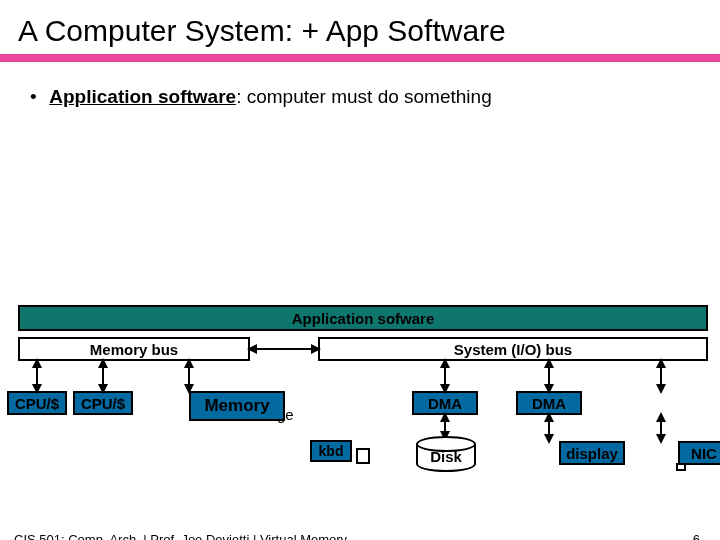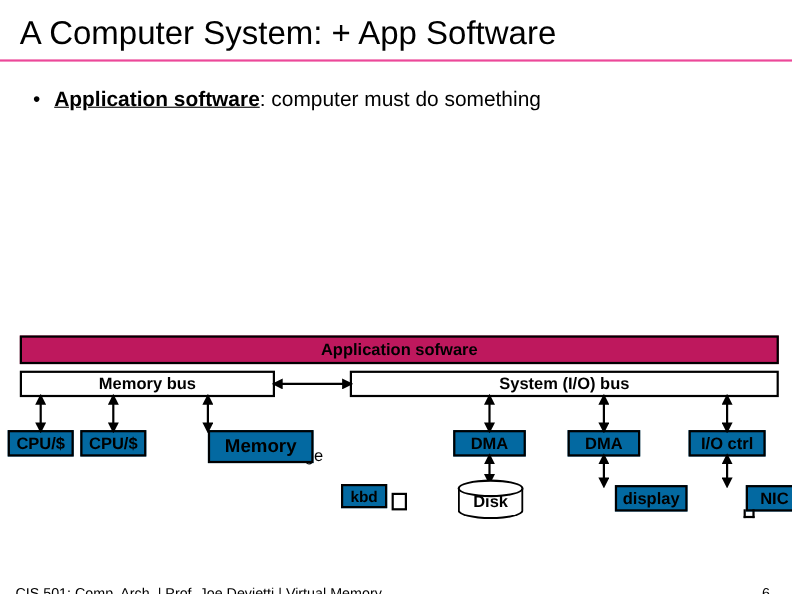--- a/index.html
+++ b/index.html
@@ -8,21 +8,21 @@
     width: 720px;
     height: 540px;
     font-family: Arial, Helvetica, sans-serif;
     background: #fff;
     position: relative;
     overflow: hidden;
   }
   .title {
     font-size: 30px;
     padding: 14px 0 6px 18px;
-    border-bottom: 2px solid #ec4899;
+    border-bottom: 8px solid #ec4899;
     color: #000;
   }
   .bullet {
     margin: 24px 0 0 30px;
     font-size: 19px;
   }
   .bullet .dot { display: inline-block; width: 14px; }
   .diag {
     position: absolute;
     left: 0; top: 305px;
@@ -97,36 +97,35 @@
 
 <div class="title">A Computer System: + App Software</div>
 
 <div class="bullet">
   <span class="dot">•</span>
   <b><u>Application software</u></b><span>: computer must do something</span>
 </div>
 
 <div class="diag">
 
-  <div class="bar" style="left:18px; top:0px; width:690px; height:26px; background:#be185d; font-size:15px;">Application sofware</div>
+  <div class="bar" style="left:18px; top:0px; width:690px; height:26px; background:#0f766e; font-size:15px;">Application sofware</div>
 
   <div class="bar" style="left:318px; top:32px; width:390px; height:24px; background:#fff; font-size:15px;">System (I/O) bus</div>
 
   <div class="bar" style="left:18px; top:32px; width:232px; height:24px; background:#fff; font-size:15px;">Memory bus</div>
 
   <div style="position:absolute; left:252px; top:55px; font-size:15px;margin-top:46px;">bridge</div>
 
   <div class="box" style="left:7px; top:86px; width:60px; height:24px; font-size:15px;">CPU/$</div>
   <div class="box" style="left:73px; top:86px; width:60px; height:24px; font-size:15px;">CPU/$</div>
 
   <div class="box" style="left:141px; top:86px; width:96px; height:30px; font-size:17px;margin-left:48px;">Memory</div>
 
   <div class="box" style="left:412px; top:86px; width:66px; height:24px; font-size:15px;">DMA</div>
   <div class="box" style="left:516px; top:86px; width:66px; height:24px; font-size:15px;">DMA</div>
-  <div class="box" style="left:626px; top:86px; width:70px; height:24px; font-size:15px;">I/O ctrl</div>
 
   <div class="box" style="left:310px; top:135px; width:42px; height:22px; font-size:14px;">kbd</div>
 
   <div style="position:absolute; left:356px; top:143px; width:14px; height:16px; border:2px solid #000;"></div>
 
   <div class="cyl" style="left:416px; top:131px;">
     <div class="top"></div>
     <div class="body"></div>
     <div class="label">Disk</div>
   </div>

